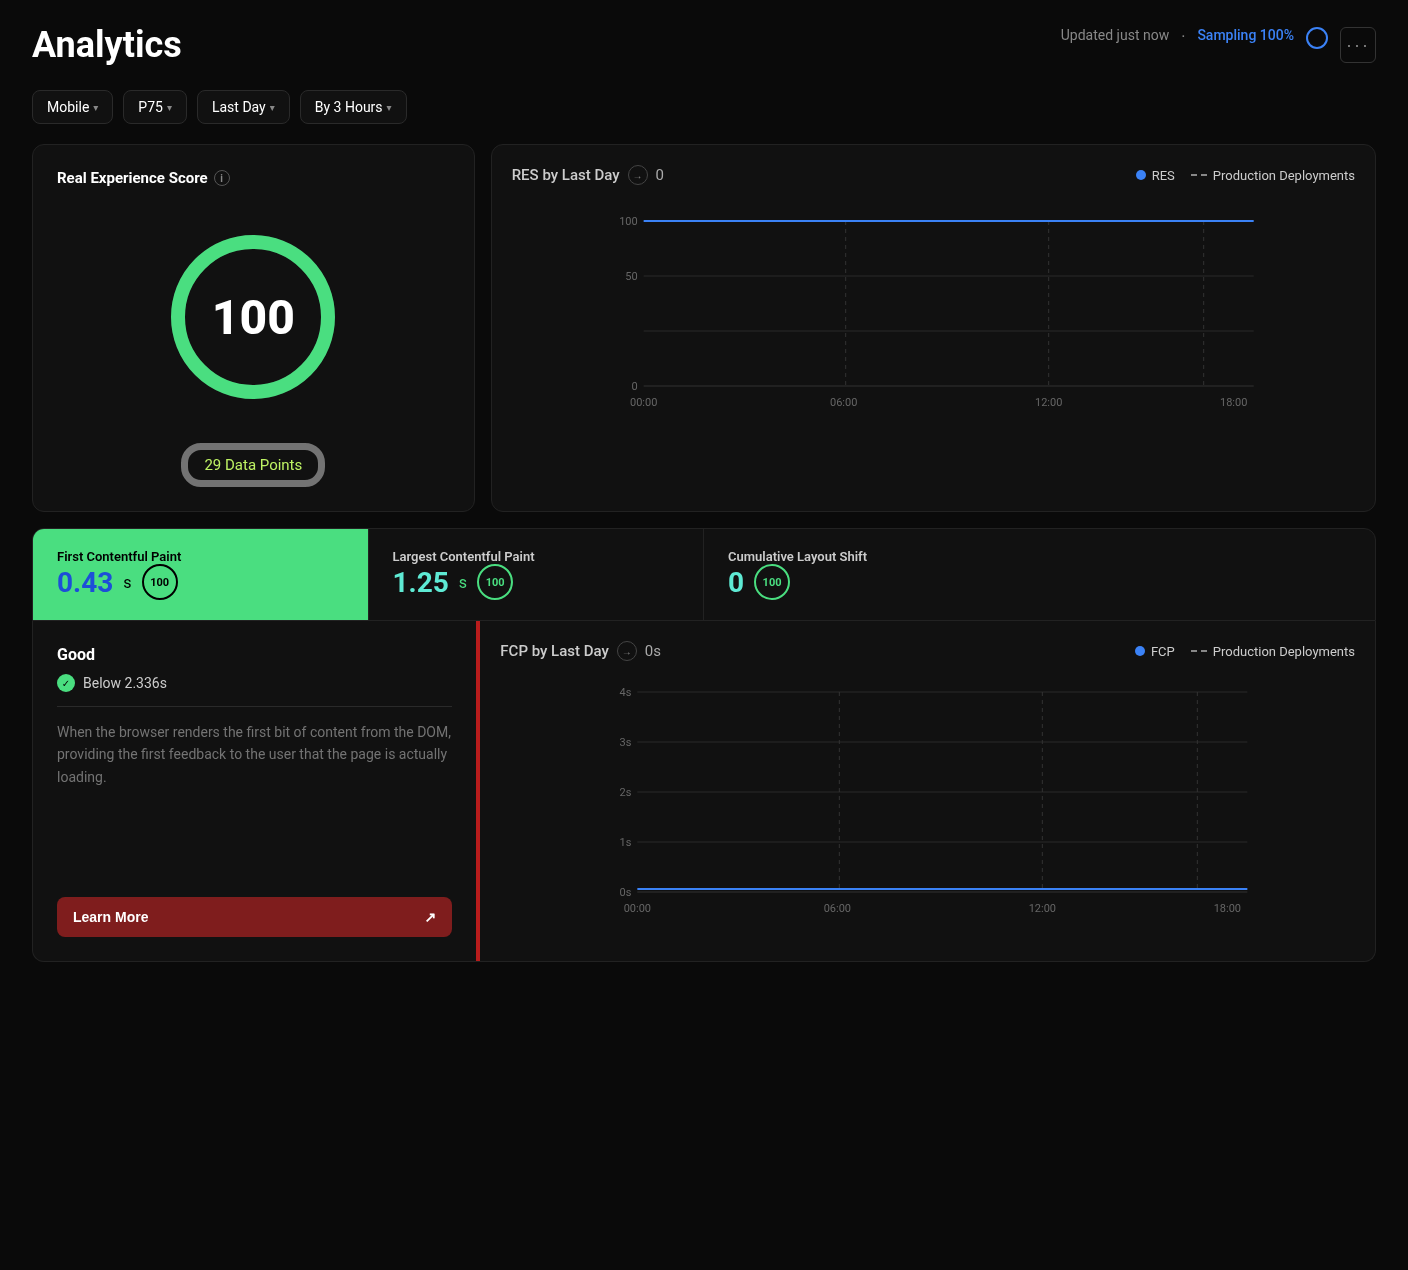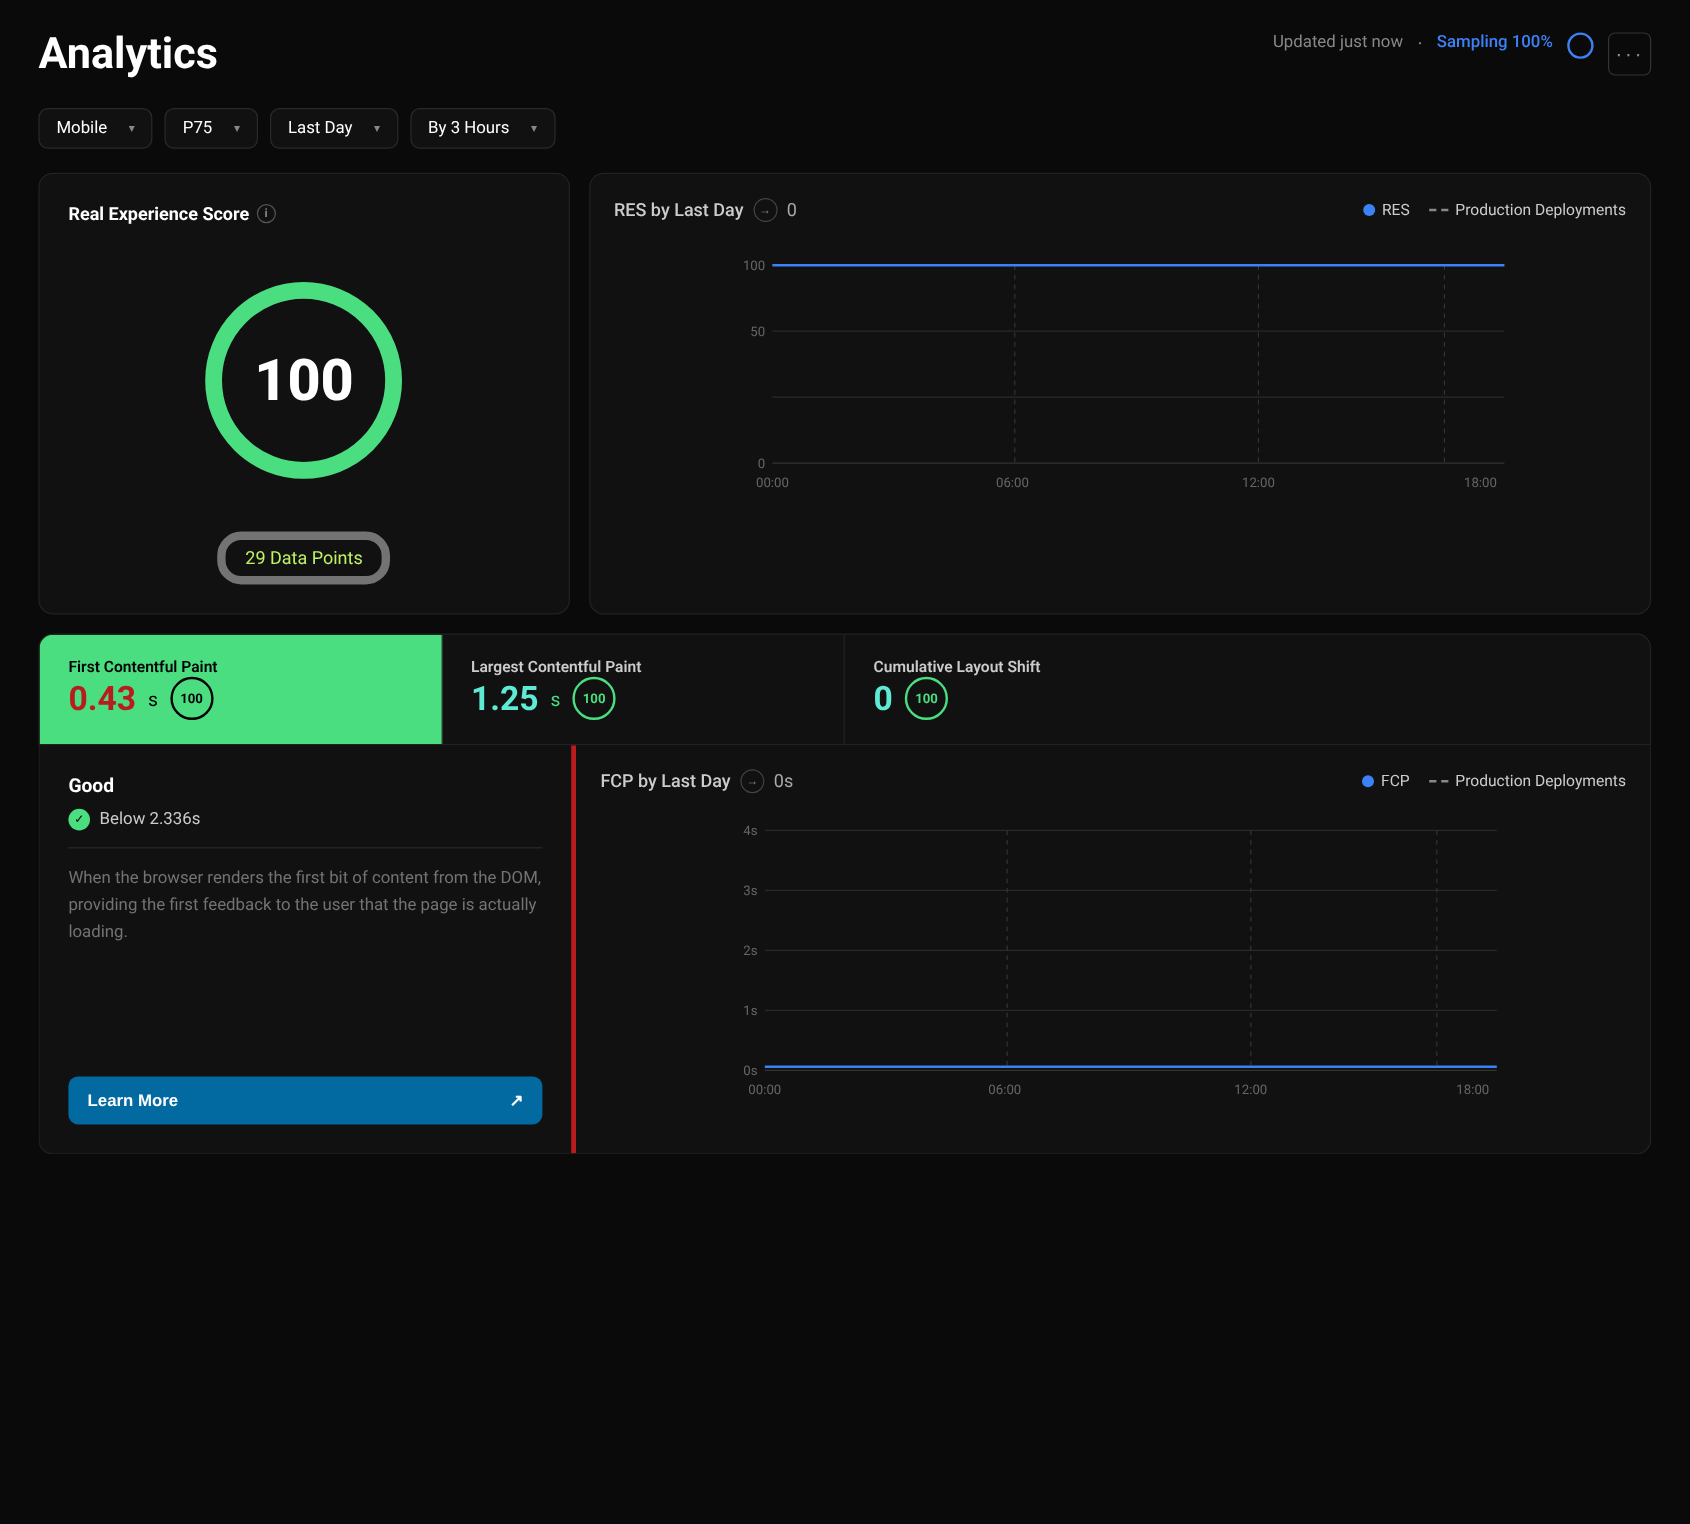--- a/index.html
+++ b/index.html
@@ -68,21 +68,21 @@
     .filters {
       display: flex;
       align-items: center;
       gap: 10px;
       padding: 8px 32px 20px;
     }
 
     .filter-dropdown {
       display: flex;
       align-items: center;
-      gap: 18px;
+      gap: 4px;
       background: #111;
       border: 1px solid #2a2a2a;
       border-radius: 8px;
       padding: 8px 14px;
       color: #fff;
       font-size: 14px;
       cursor: pointer;
     }
 
     .filter-dropdown .chevron {
@@ -391,21 +391,21 @@
       font-size: 14px;
       color: #737373;
       line-height: 1.6;
       flex: 1;
     }
 
     .learn-more-btn {
       display: flex;
       align-items: center;
       justify-content: space-between;
-      background: #0369a1;
+      background: #7f1d1d;
       color: #fff;
       border: none;
       border-radius: 8px;
       padding: 12px 16px;
       font-size: 14px;
       font-weight: 600;
       cursor: pointer;
       margin-top: 20px;
       width: 100%;
     }
@@ -522,21 +522,21 @@
       </svg>
     </div>
   </div>
 </div>
 
 <div class="metrics-row">
 
   <div class="metric-card active">
     <div class="metric-name">First Contentful Paint</div>
     <div class="metric-bottom">
-      <span class="metric-value" style="color:#b91c1c">0.43</span>
+      <span class="metric-value" style="color:#1d4ed8">0.43</span>
       <span class="metric-unit" style="color:#000">s</span>
       <div class="metric-score-badge" style="border-color:#000;color:#000">
         <span>100</span>
       </div>
     </div>
   </div>
 
   <div class="metric-card">
     <div class="metric-name">Largest Contentful Paint</div>
     <div class="metric-bottom">

